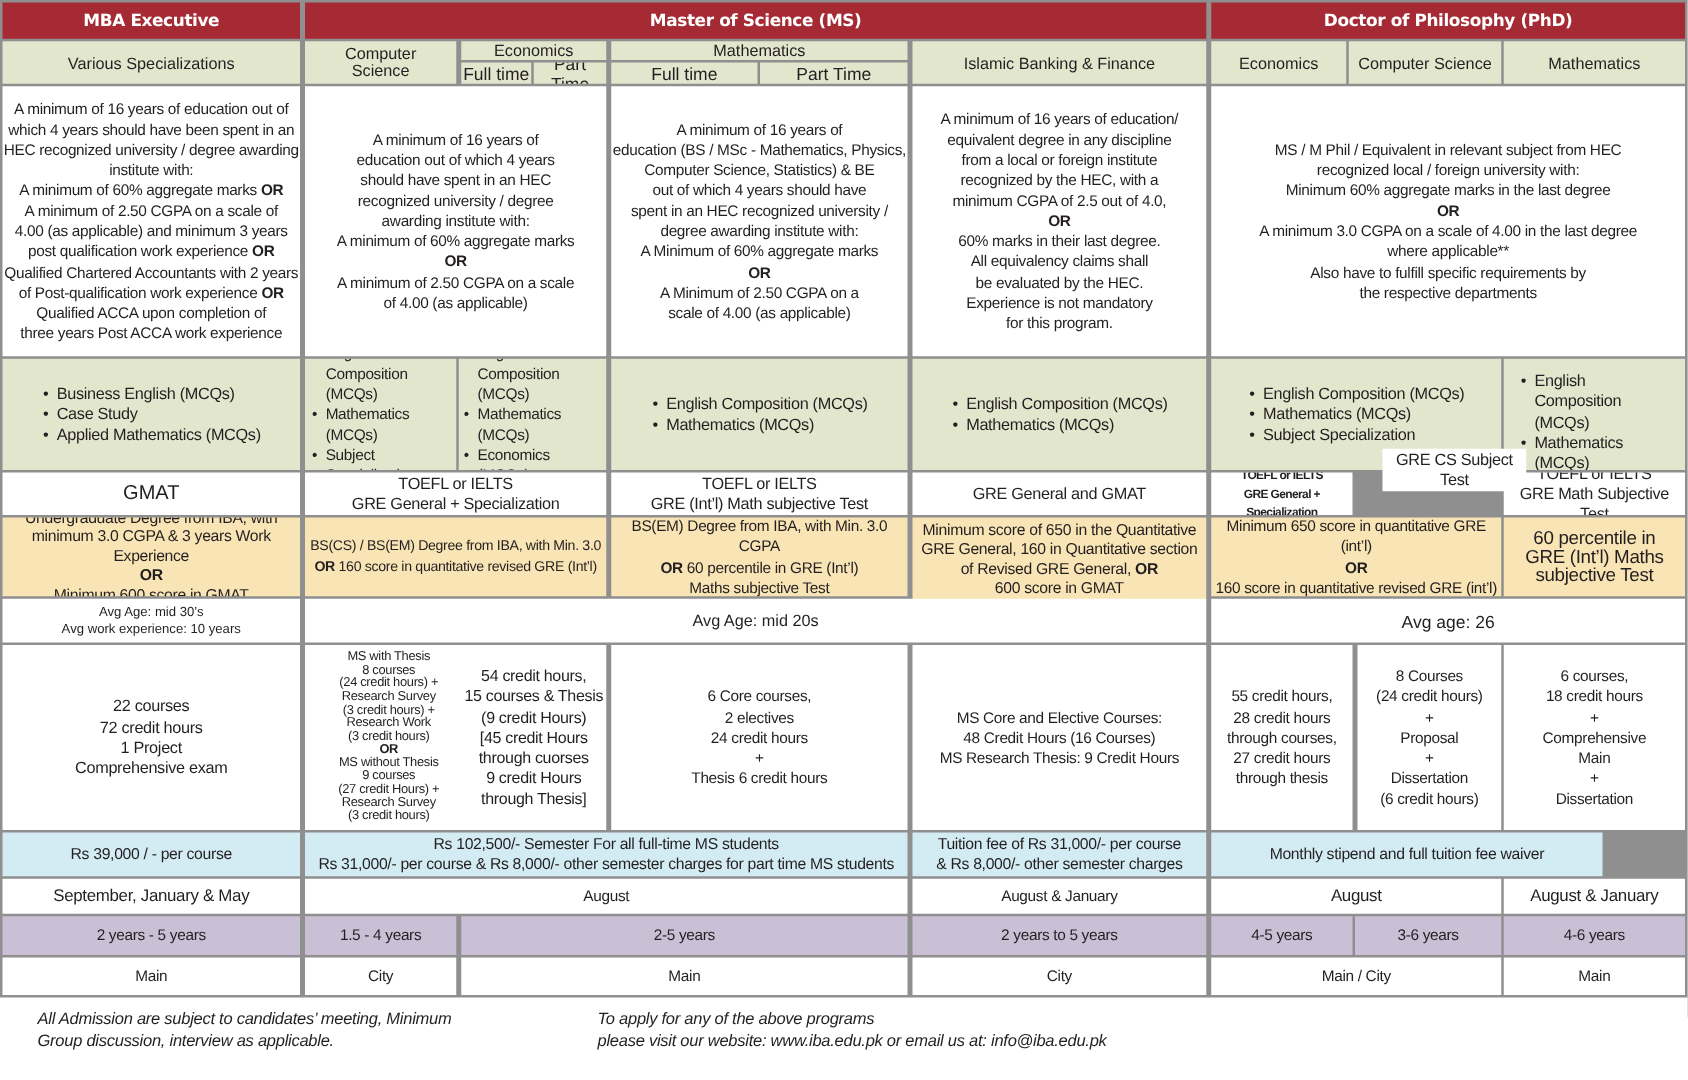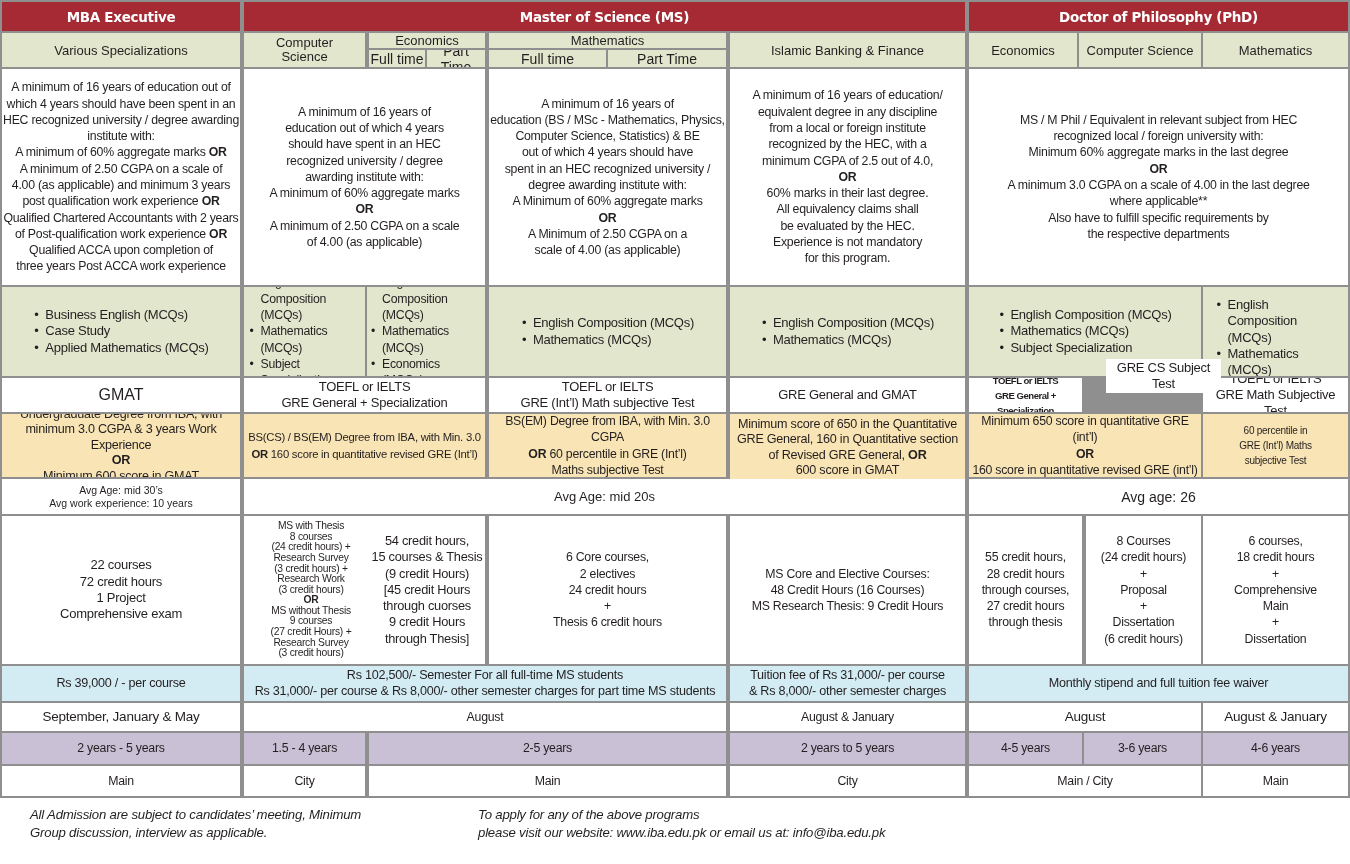--- a/index.html
+++ b/index.html
@@ -248,21 +248,21 @@
         <p>600 score in GMAT</p>
       </div>
     </div>
   <div class="c yel cond" style="left:969px;top:414px;width:232px;height:63px;">
       <div>
         <p>Minimum 650 score in quantitative GRE (int’l)</p>
         <p><span class="b">OR</span></p>
         <p>160 score in quantitative revised GRE (int’l)</p>
       </div>
     </div>
-  <div class="c yel cond" style="left:1203px;top:414px;width:145px;height:63px;font-size:10px;line-height:15px;">
+  <div class="c yel cond" style="left:1203px;top:414px;width:145px;height:63px;font-size:15px;line-height:15px;">
       <div>
         <p>60 percentile in</p>
         <p>GRE (Int’l) Maths</p>
         <p>subjective Test</p>
       </div>
     </div>
 
   <div class="c wht" style="left:2px;top:479px;width:238px;height:35px;font-size:10.5px;line-height:13px;">
       <span>Avg Age: mid 30’s</span>
       <span>Avg work experience: 10 years</span>
@@ -362,21 +362,21 @@
       <span>Rs 39,000 / - per course</span>
     </div>
   <div class="c blu cond" style="left:244px;top:666px;width:482px;height:35px;font-size:12.6px;line-height:15.5px;">
       <span>Rs 102,500/- Semester For all full-time MS students</span>
       <span>Rs 31,000/- per course &amp; Rs 8,000/- other semester charges for part time MS students</span>
     </div>
   <div class="c blu cond" style="left:730px;top:666px;width:235px;height:35px;font-size:12.6px;line-height:15.5px;">
       <span>Tuition fee of Rs 31,000/- per course</span>
       <span>&amp; Rs 8,000/- other semester charges</span>
     </div>
-  <div class="c blu cond" style="left:969px;top:666px;width:379px;height:35px;font-size:12.6px;justify-content:center;">
+  <div class="c blu cond" style="left:969px;top:666px;width:313px;height:35px;font-size:12.6px;justify-content:center;">
       <span>Monthly stipend and full tuition fee waiver</span>
     </div>
 
   <div class="c wht cond" style="left:2px;top:703px;width:238px;height:28px;font-size:13.5px;">
       <span>September, January &amp; May</span>
     </div>
   <div class="c wht cond" style="left:244px;top:703px;width:482px;height:28px;">
       <span>August</span>
     </div>
   <div class="c wht cond" style="left:730px;top:703px;width:235px;height:28px;">

